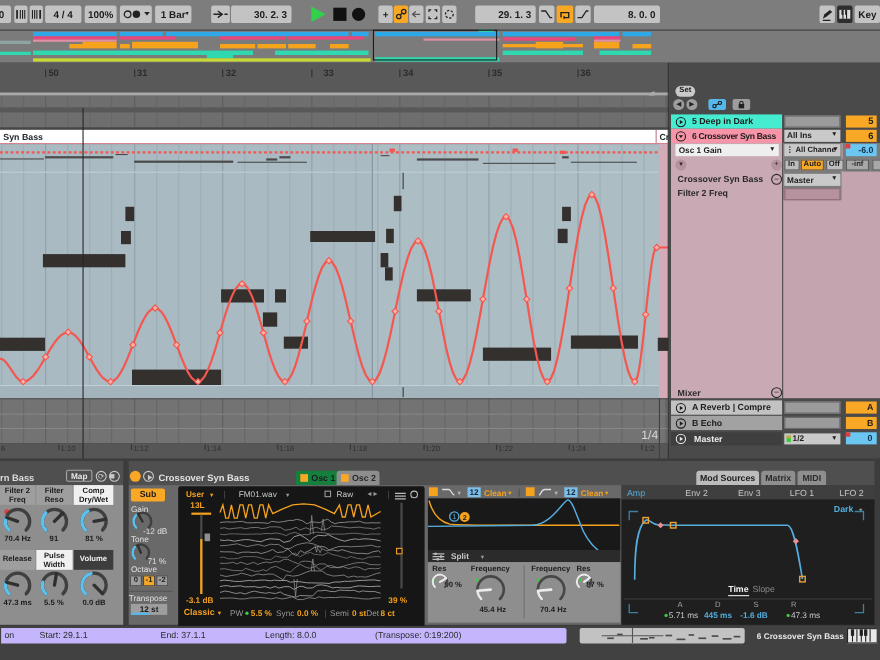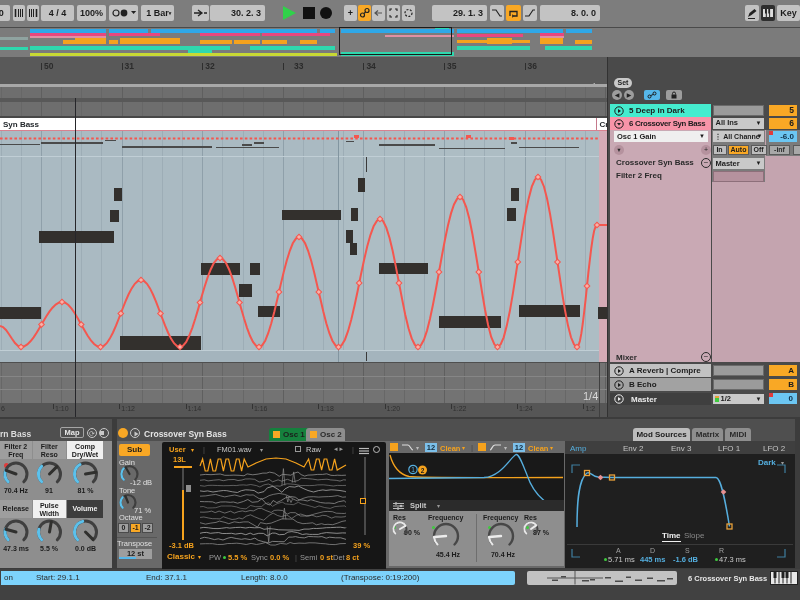--- a/index.html
+++ b/index.html
@@ -786,21 +786,21 @@
     <span style="position:absolute;left:120px;top:93px;font-size:7px;color:#a0a0a0">S</span>
     <span style="position:absolute;left:154px;top:93px;font-size:7px;color:#a0a0a0">R</span>
     <div style="position:absolute;left:39px;top:104px;width:3px;height:3px;background:#3ecb3e;border-radius:50%"></div>
     <span style="position:absolute;left:43px;top:101px;font-size:7.5px;color:#c9c9c9">5.71 ms</span>
     <span style="position:absolute;left:75px;top:101px;font-size:7.5px;color:#54aede;font-weight:bold">445 ms</span>
     <span style="position:absolute;left:108px;top:101px;font-size:7.5px;color:#54aede;font-weight:bold">-1.6 dB</span>
     <div style="position:absolute;left:150px;top:104px;width:3px;height:3px;background:#3ecb3e;border-radius:50%"></div>
     <span style="position:absolute;left:154px;top:101px;font-size:7.5px;color:#c9c9c9">47.3 ms</span>
   </div>
 <div style="position:absolute;left:0px;top:569px;width:800px;height:31px;background:#414141"></div>
-<div style="position:absolute;left:1px;top:571px;width:514px;height:13.5px;background:#7dd3fc;border-radius:0 2px 2px 0;color:#2b2b2b;font-size:8px;line-height:13.5px">
+<div style="position:absolute;left:1px;top:571px;width:514px;height:13.5px;background:#c4b5fd;border-radius:0 2px 2px 0;color:#2b2b2b;font-size:8px;line-height:13.5px">
     <span style="position:absolute;left:3px">on</span>
     <span style="position:absolute;left:35px">Start: 29.1.1</span>
     <span style="position:absolute;left:145px">End: 37.1.1</span>
     <span style="position:absolute;left:240px">Length: 8.0.0</span>
     <span style="position:absolute;left:340px">(Transpose: 0:19:200)</span>
   </div>
 <div style="position:absolute;left:527px;top:571px;width:150px;height:13.5px;background:#c2c2c2;border-radius:2px">
     <svg width="150" height="13.5">
       <g stroke="#555" stroke-width="1">
         <line x1="48" y1="0" x2="48" y2="13.5"></line>

